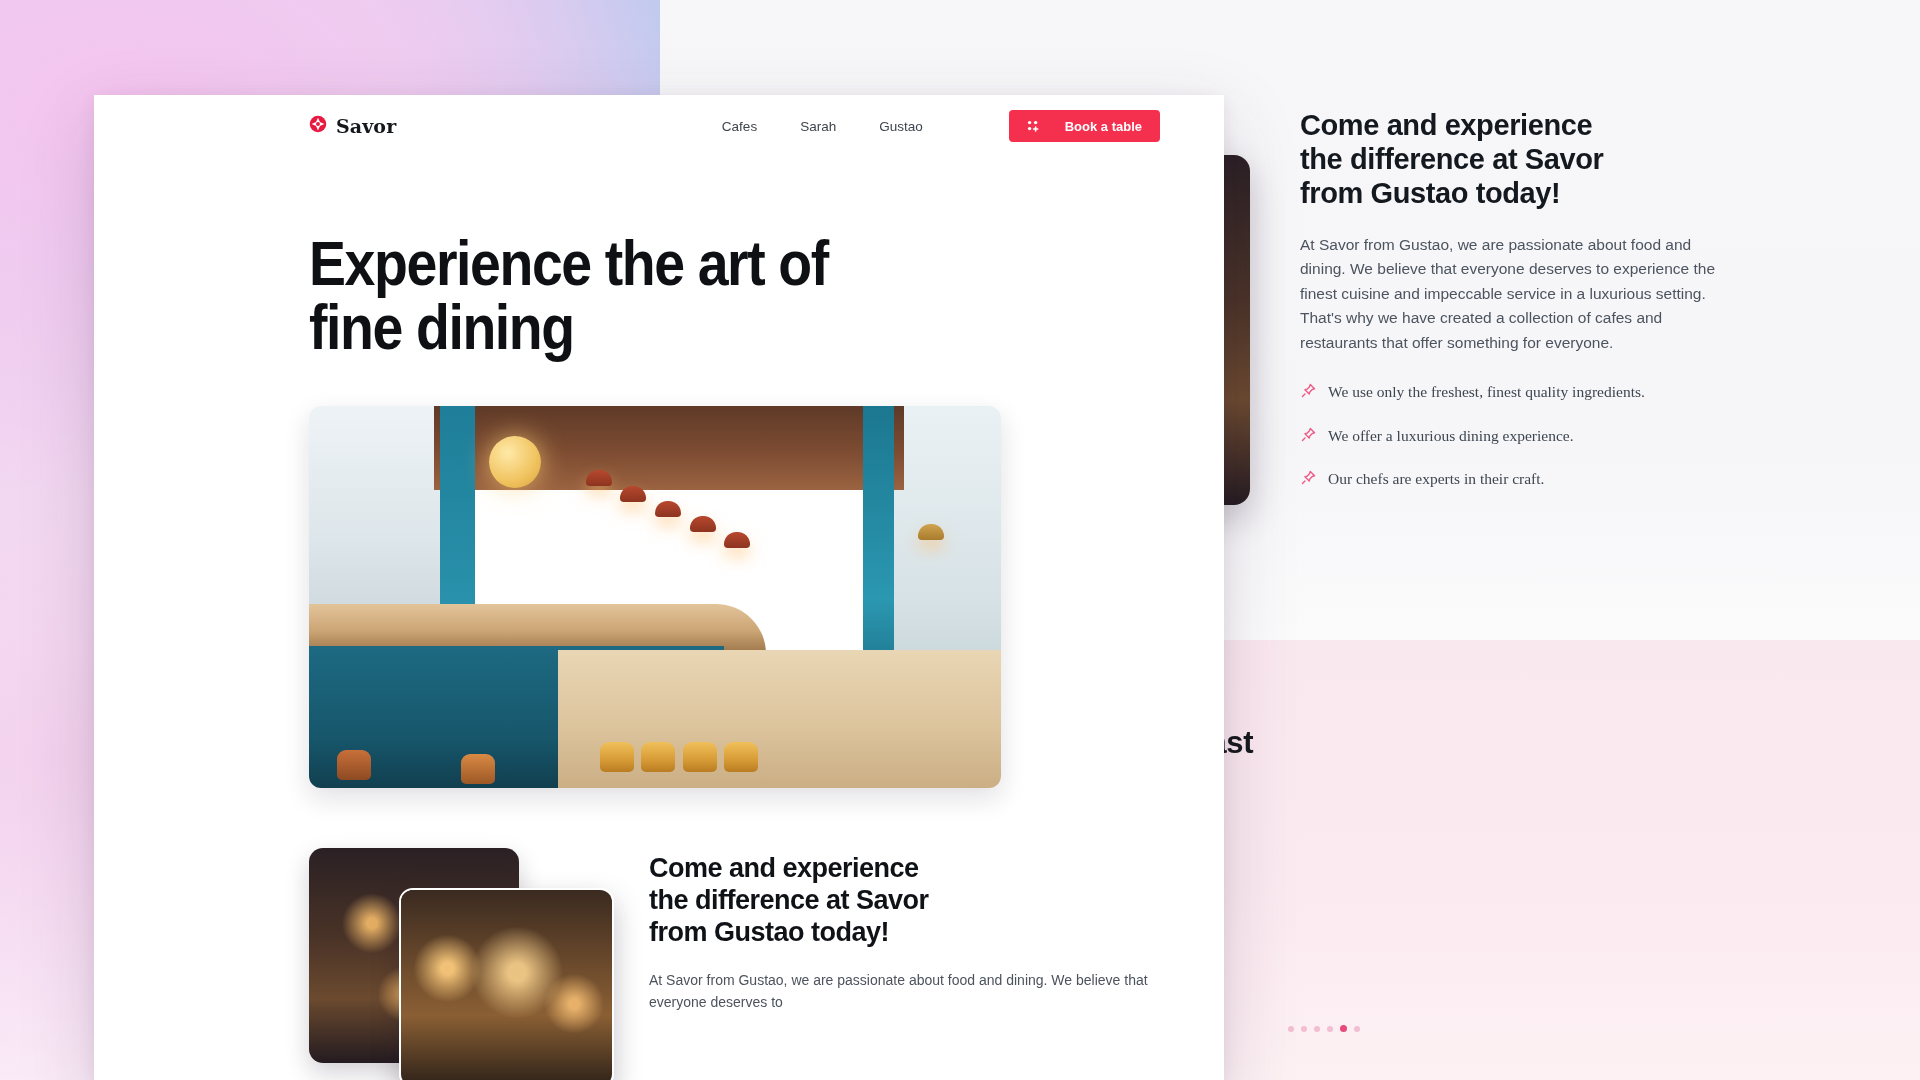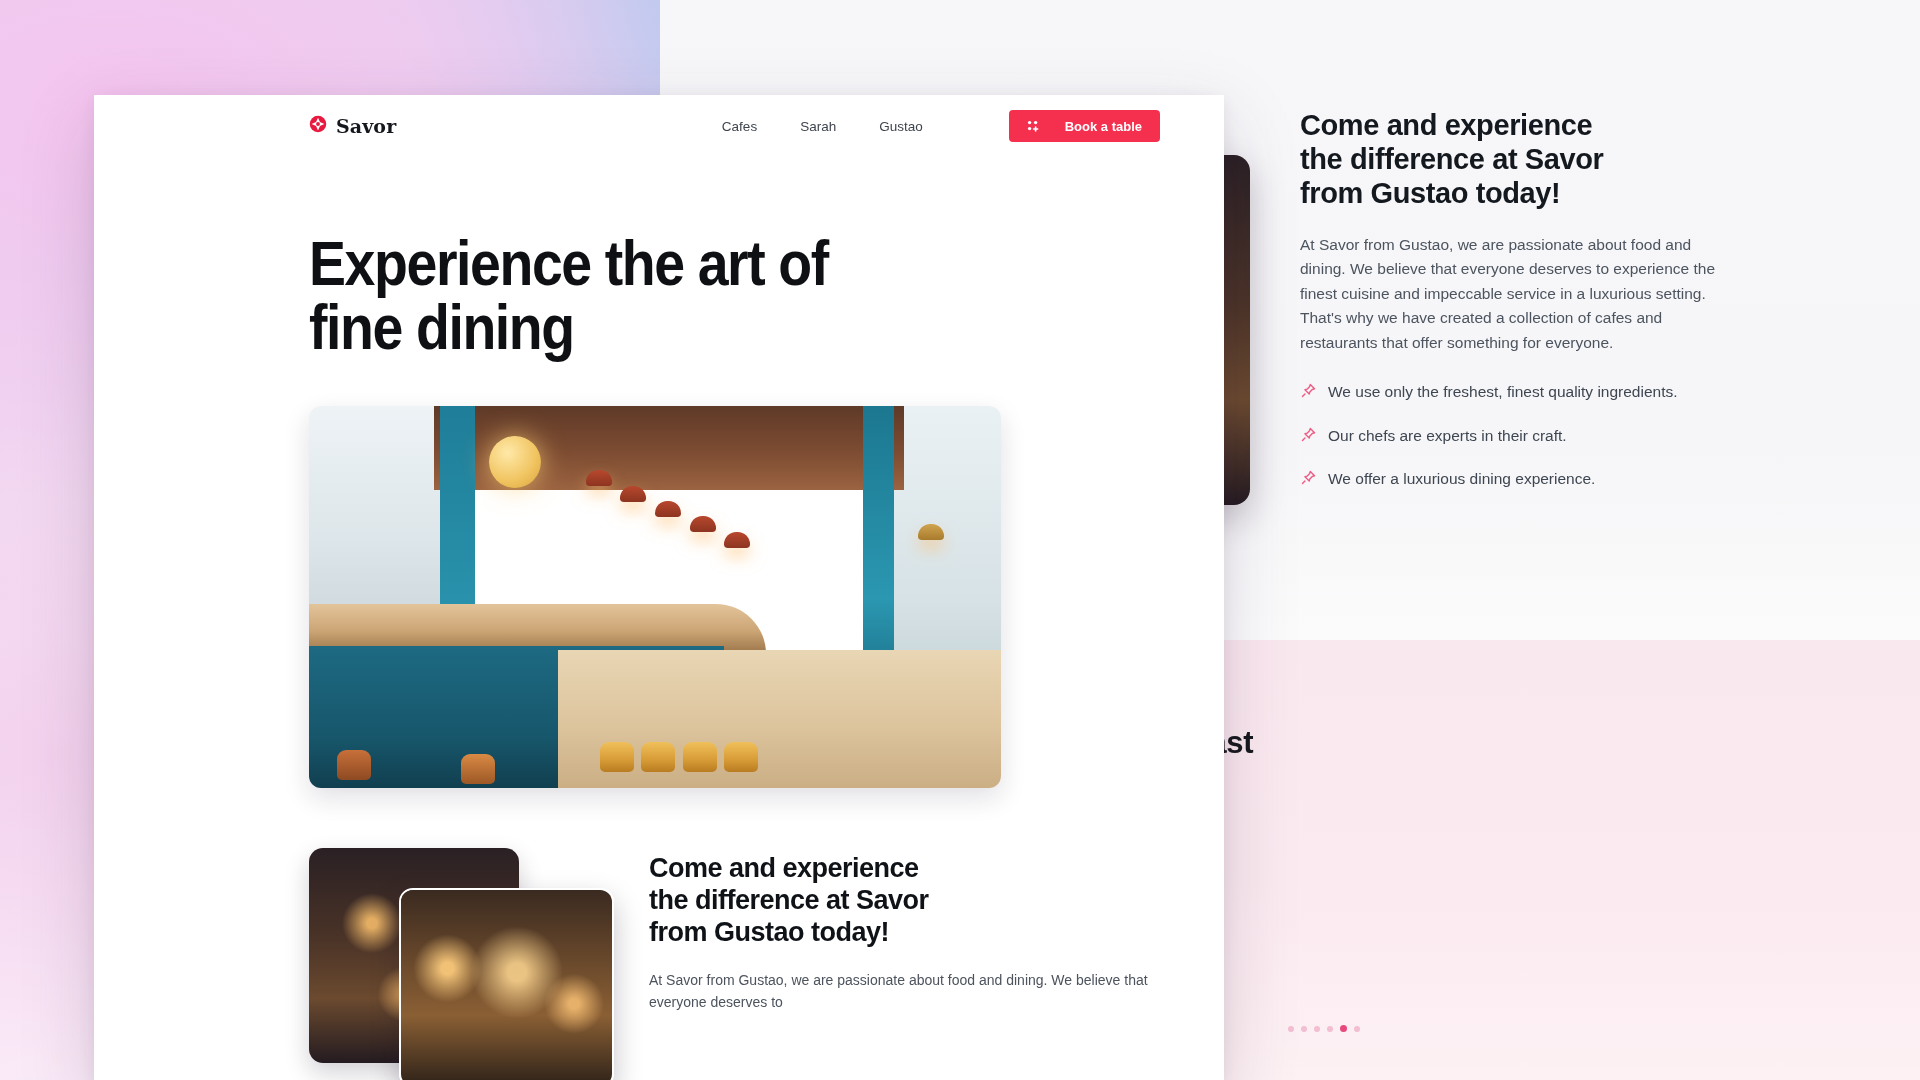--- a/index.html
+++ b/index.html
@@ -47,21 +47,21 @@
       linear-gradient(180deg,#2a2024 0%, #4a3327 42%, #6b4a2f 70%, #241b20 100%);
   }
   #bg-about-text { position:absolute; left:640px; top:108px; width:420px; }
   #bg-about-text h2 {
     font-size:29px; line-height:1.18; font-weight:700; color:#14181f;
     letter-spacing:-.4px;
   }
   #bg-about-text p.body {
     margin-top:22px; font-size:15.5px; line-height:1.58; color:#4c545f;
   }
-  #bg-about-list { margin-top:26px; }
+  #bg-about-list { margin-top:26px;font-family:Liberation Serif, serif; }
   .bg-li { display:flex; align-items:flex-start; gap:11px; margin-bottom:22px; }
   .bg-li .t { font-size:15.5px; color:#3e4651; line-height:1.4; }
   .pin { width:17px; height:17px; flex:0 0 17px; margin-top:1px; }
 
   
   #bg-testi {
     position:absolute; left:0; top:640px; width:1260px; height:440px;
     background:linear-gradient(180deg,#fae8ef 0%, #fbeaf0 55%, #fdf1f4 100%);
   }
   #bg-testi h2 {
@@ -249,30 +249,30 @@
           </span>
           <span class="t">We use only the freshest, finest quality ingredients.</span>
         </div>
         <div class="bg-li">
           <span class="pin">
             <svg viewBox="0 0 24 24" width="17" height="17" fill="none" stroke="#ef5c86" stroke-width="2" stroke-linecap="round" stroke-linejoin="round">
               <path d="M14.5 3.5l6 6-3.2 1.1-3.4 3.4L13 17l-6-6 3-0.9 3.4-3.4z"></path>
                 <path d="M7 17l-3.5 3.5"></path>
             </svg>
           </span>
-          <span class="t">Our chefs are experts in their craft.</span>
+          <span class="t">We offer a luxurious dining experience.</span>
         </div>
         <div class="bg-li">
           <span class="pin">
             <svg viewBox="0 0 24 24" width="17" height="17" fill="none" stroke="#ef5c86" stroke-width="2" stroke-linecap="round" stroke-linejoin="round">
               <path d="M14.5 3.5l6 6-3.2 1.1-3.4 3.4L13 17l-6-6 3-0.9 3.4-3.4z"></path>
                 <path d="M7 17l-3.5 3.5"></path>
             </svg>
           </span>
-          <span class="t">We offer a luxurious dining experience.</span>
+          <span class="t">Our chefs are experts in their craft.</span>
         </div>
       </div>
     </div>
   </section>
 
   <section id="bg-testi">
     <h2>...neys from the past</h2>
 
     <div class="tcard" id="tcard-0">
       <div class="tquote">“</div>

